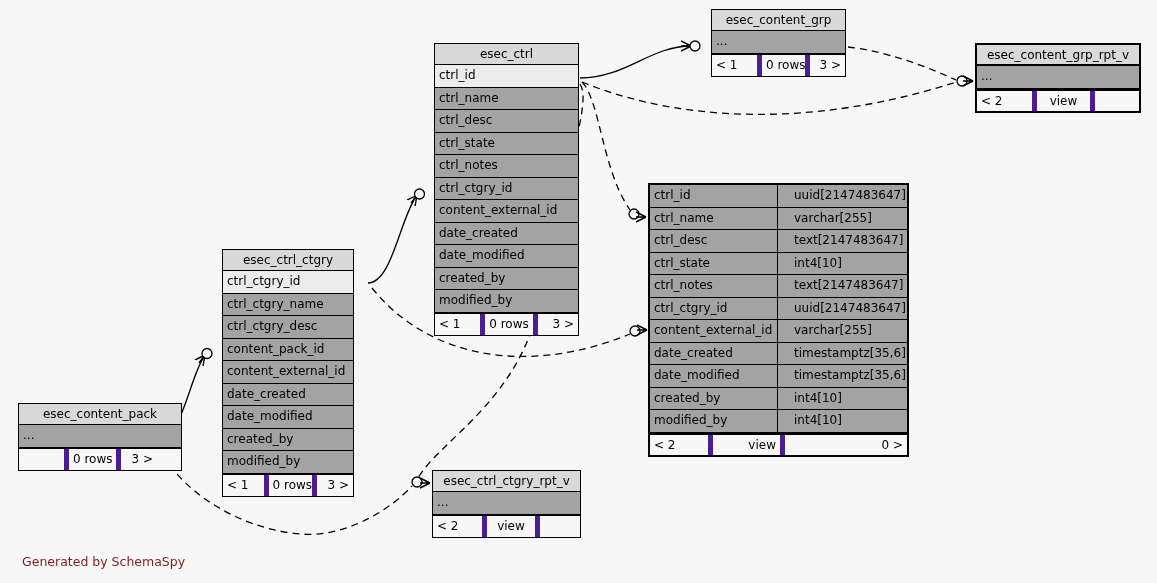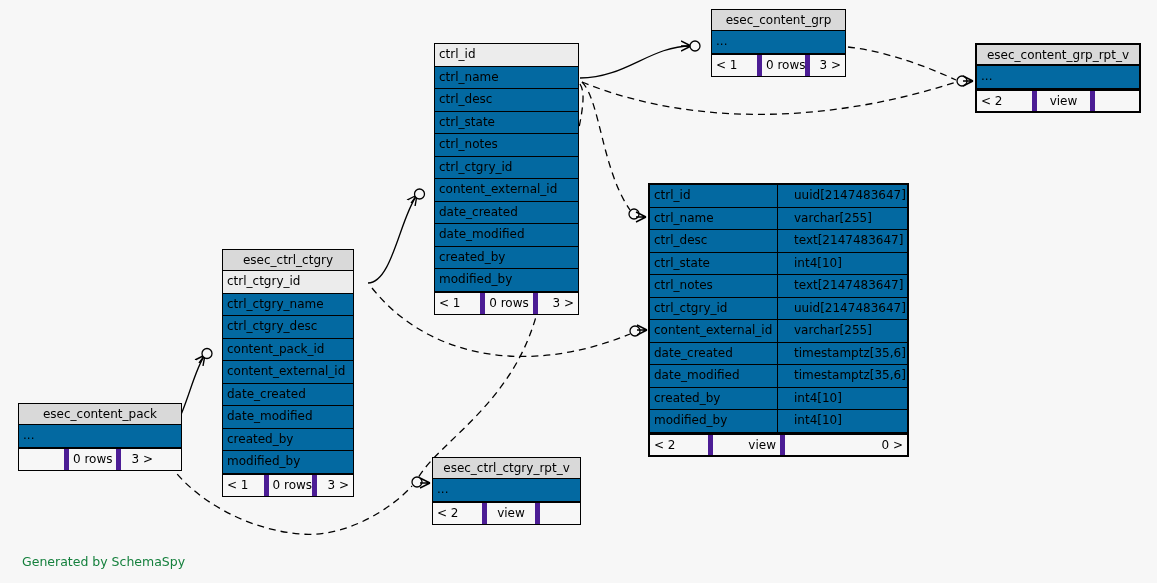--- a/index.html
+++ b/index.html
@@ -12,21 +12,21 @@
     font-family: "DejaVu Sans", "Liberation Sans", sans-serif;
     font-size: 12px;
     color: #000;
     position: relative;
   }
   #canvas { position: absolute; left: 0; top: 0; width: 1157px; height: 583px; }
   svg.edges { position: absolute; left: 0; top: 0; width: 1157px; height: 583px; pointer-events: none; }
 
   .tbl {
     position: absolute;
-    background: #0369a1;
+    background: #a3a3a3;
     border: 1px solid #000;
     box-sizing: border-box;
     border-collapse: collapse;
   }
   .tbl.view { border: 2px solid #000; }
 
   .tbl .title {
     background: #d9d9d9;
     text-align: center;
     border-bottom: 1px solid #000;
@@ -80,21 +80,21 @@
   .foot .fc + .fc { border-left: 5px solid #4c1d95; }
   .foot .fc.l { text-align: left; }
   .foot .fc.c { text-align: center; }
   .foot .fc.r { text-align: right; }
 
   #footer-note {
     position: absolute;
     left: 22px;
     top: 554px;
     font-size: 12.5px;
-    color: #15803d;
+    color: #7f1d1d;
     white-space: nowrap;
   }
 </style>
 </head>
 <body>
 
 <div id="canvas">
 
   <svg class="edges" viewBox="0 0 1157 583" xmlns="http://www.w3.org/2000/svg">
     <defs>
@@ -169,20 +169,21 @@
       <span class="cname">...</span>
     </div>
     <div class="foot">
       <span class="fc l" style="width:55px;">&lt; 2</span>
       <span class="fc c" style="width:58px;">view</span>
       <span class="fc r" style="width:49px;"></span>
     </div>
   </div>
 
   <div class="tbl" style="left:434px; top:43px; width:145px;">
+    <div class="title">esec_ctrl</div>
     <div class="row pk">
         <span class="cname">ctrl_id</span>
       </div>
     <div class="row">
         <span class="cname">ctrl_name</span>
       </div>
     <div class="row">
         <span class="cname">ctrl_desc</span>
       </div>
     <div class="row">
@@ -309,21 +310,21 @@
     <div class="row dots">
       <span class="cname">...</span>
     </div>
     <div class="foot">
       <span class="fc l" style="width:45px;"></span>
       <span class="fc c" style="width:52px;">0 rows</span>
       <span class="fc r" style="width:41px;">3 &gt;</span>
     </div>
   </div>
 
-  <div class="tbl" style="left:432px; top:457px; width:149px;">
+  <div class="tbl" style="left:432px; top:470px; width:149px;">
     <div class="title">esec_ctrl_ctgry_rpt_v</div>
     <div class="row dots">
       <span class="cname">...</span>
     </div>
     <div class="foot">
       <span class="fc l" style="width:49px;">&lt; 2</span>
       <span class="fc c" style="width:54px;">view</span>
       <span class="fc r" style="width:45px;"></span>
     </div>
   </div>

